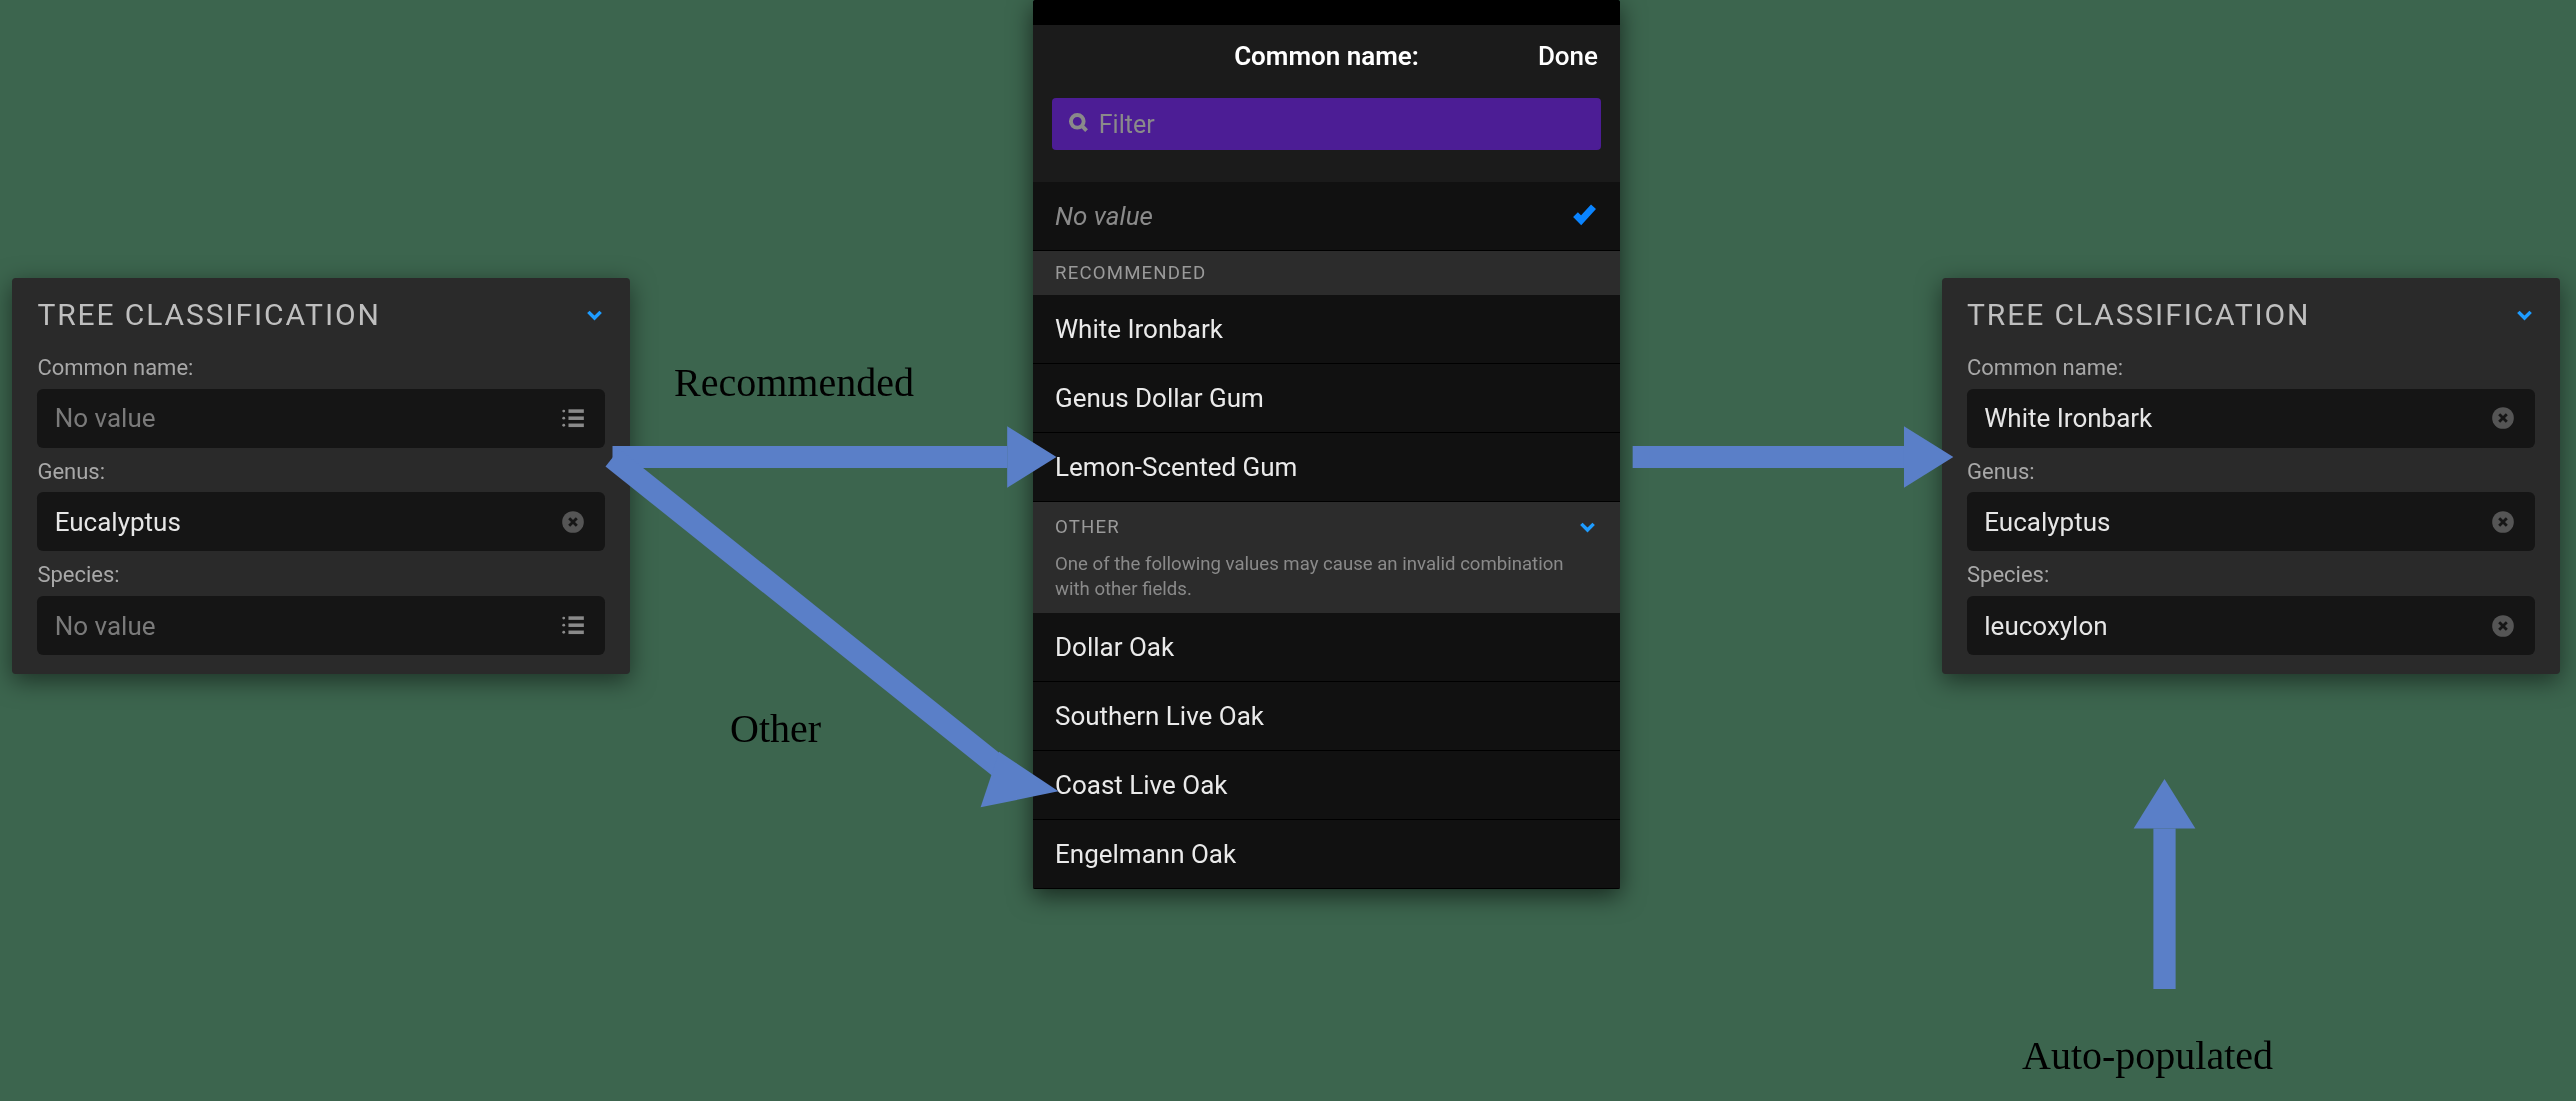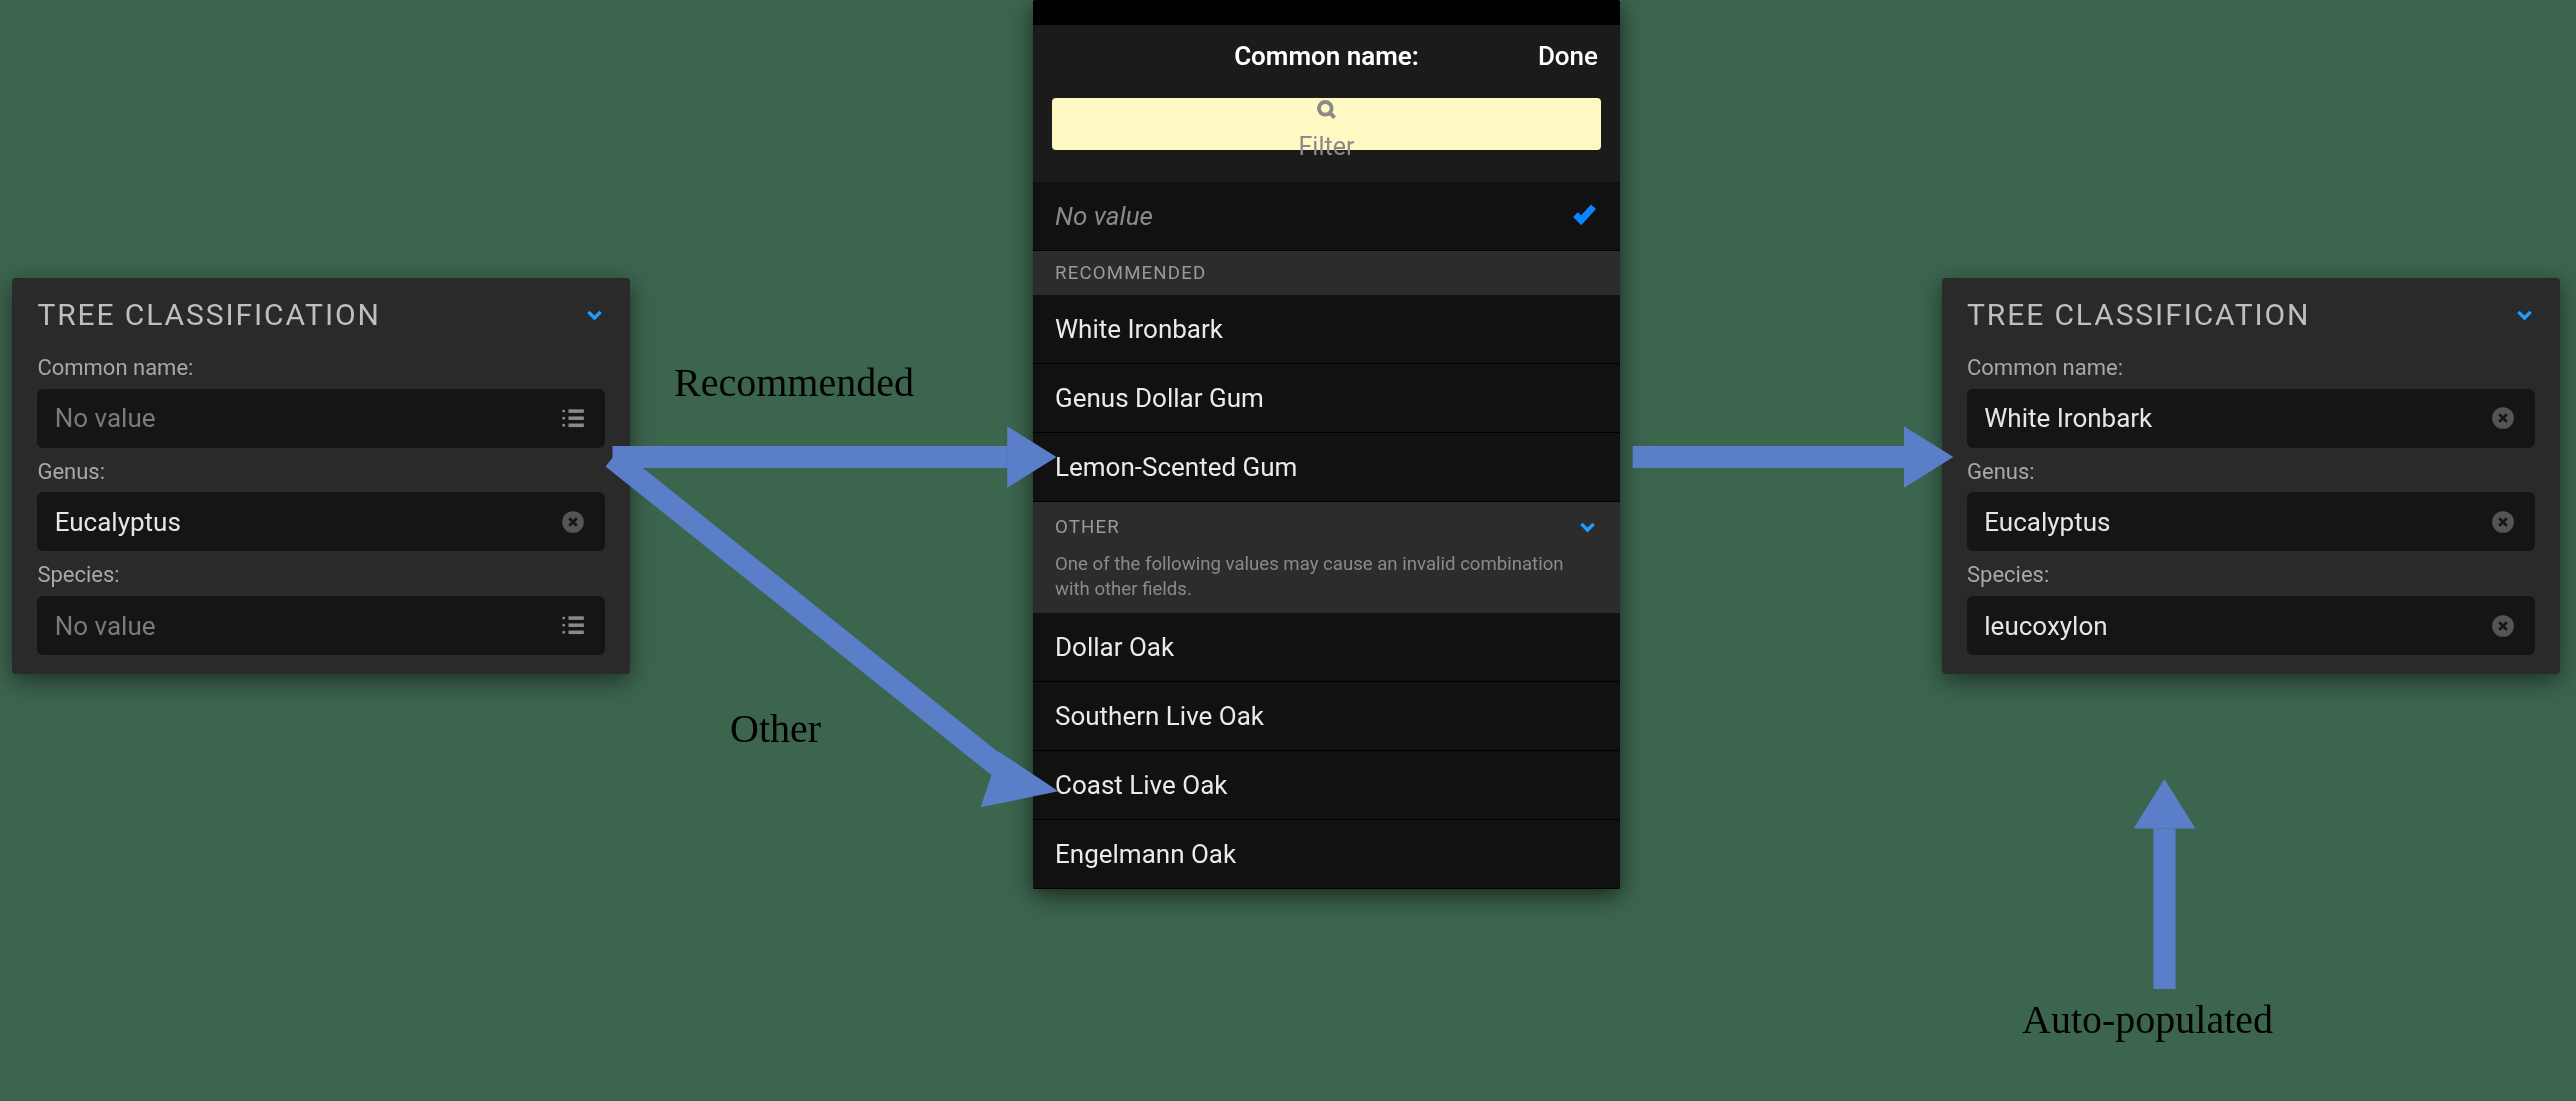--- a/index.html
+++ b/index.html
@@ -106,28 +106,27 @@
     right: 22px;
     font-size: 26px;
     font-weight: 500;
     color: #ffffff;
   }
   .picker-filter-wrap {
     padding: 11px 18.6px 15px 18.6px;
     background: #1b1b1b;
   }
   .picker-filter {
-    background: #fef9c3;
+    background: #4c1d95;
     border-radius: 4px;
     height: 52px;
     display: flex;
     align-items: center;
     padding: 0 15px;
     gap: 8.7px;
-    flex-direction: column;
   }
   .search-icon svg { width: 23.5px; height: 23.5px; stroke: #8a8a8a; stroke-width: 4; fill: none; }
   .picker-filter-text { font-size: 25px; color: #8a8a8a; }
 
   .picker .row {
     height: 69px;
     display: flex;
     align-items: center;
     padding: 0 22px;
     background: #111;
@@ -356,21 +355,21 @@
               <line x1="8.5" y1="8.5" x2="15.5" y2="15.5" stroke="#161616" stroke-width="2.6"></line>
               <line x1="15.5" y1="8.5" x2="8.5" y2="15.5" stroke="#161616" stroke-width="2.6"></line>
             </svg>
         </span>
       </div>
     </div>
   </div>
 
   <div class="callout" style="left:674px; top:359px;">Recommended</div>
   <div class="callout" style="left:730px; top:705px;">Other</div>
-  <div class="callout" style="left:2022px; top:996px;">Auto-populated</div>
+  <div class="callout" style="left:2022px; top:1032px;">Auto-populated</div>
 
   <svg class="arrow" style="left:612px; top:420px;" width="445" height="74" viewBox="0 0 720 120">
     <line x1="0" y1="60" x2="640" y2="60"></line>
     <polygon class="head" points="640,10 720,60 640,110"></polygon>
   </svg>
 
   <svg class="arrow" style="left:612px; top:433px;" width="458" height="383" viewBox="0 0 740 620">
     <line x1="0" y1="40" x2="650" y2="560"></line>
     <polygon class="head" points="626,516 722,580 596,606"></polygon>
   </svg>

